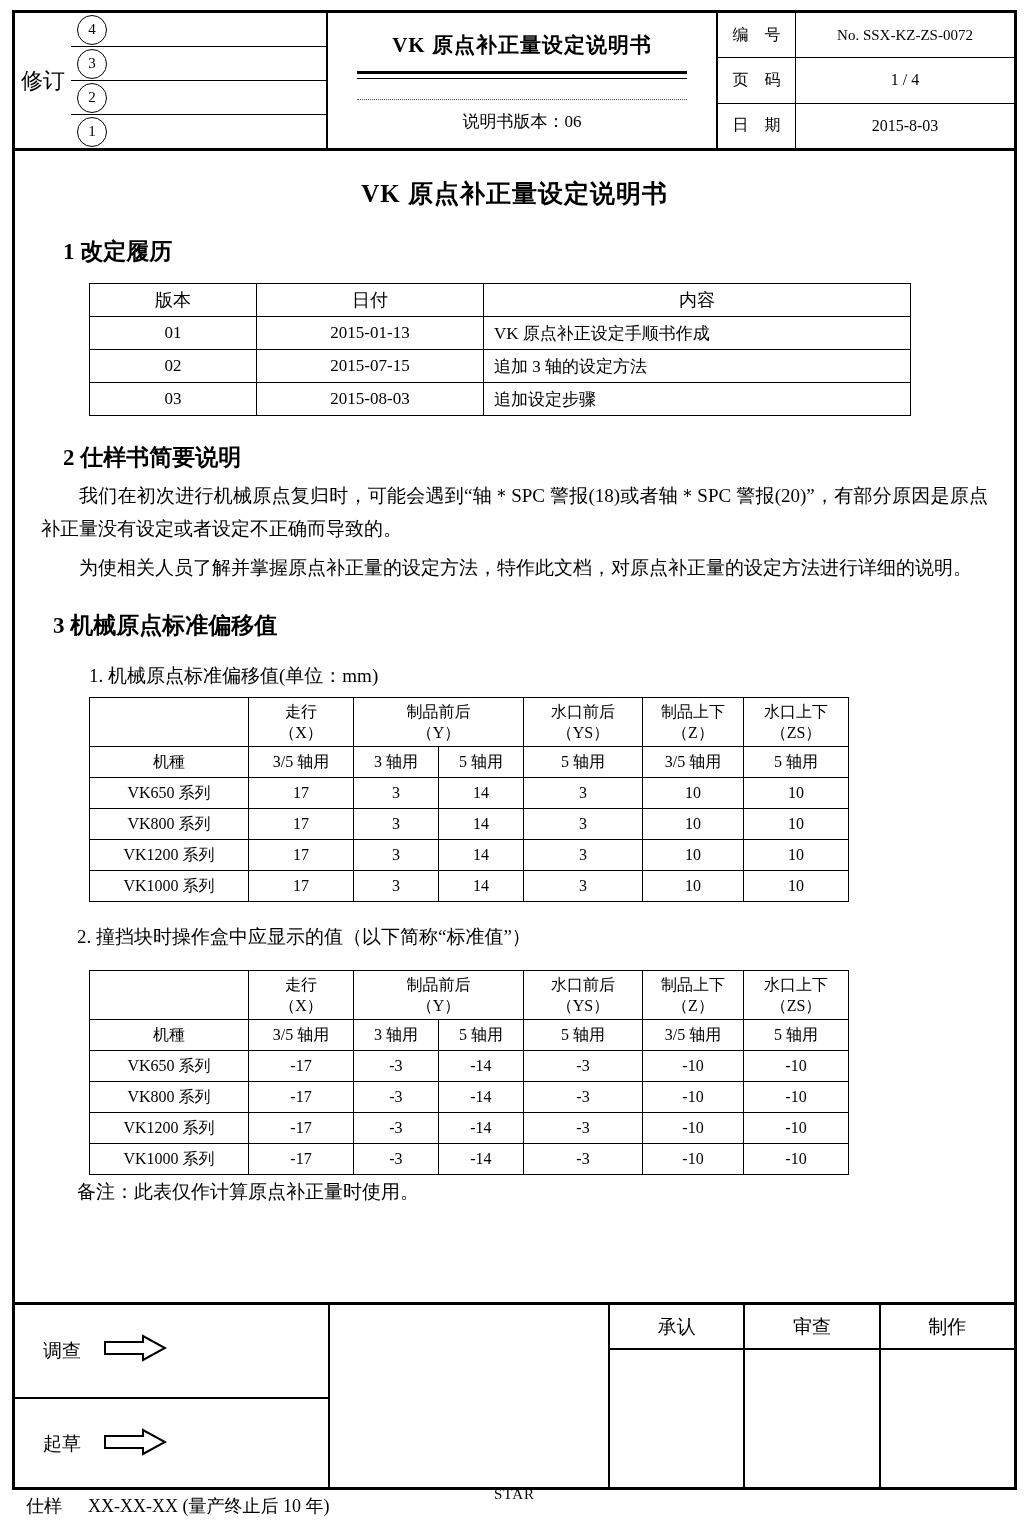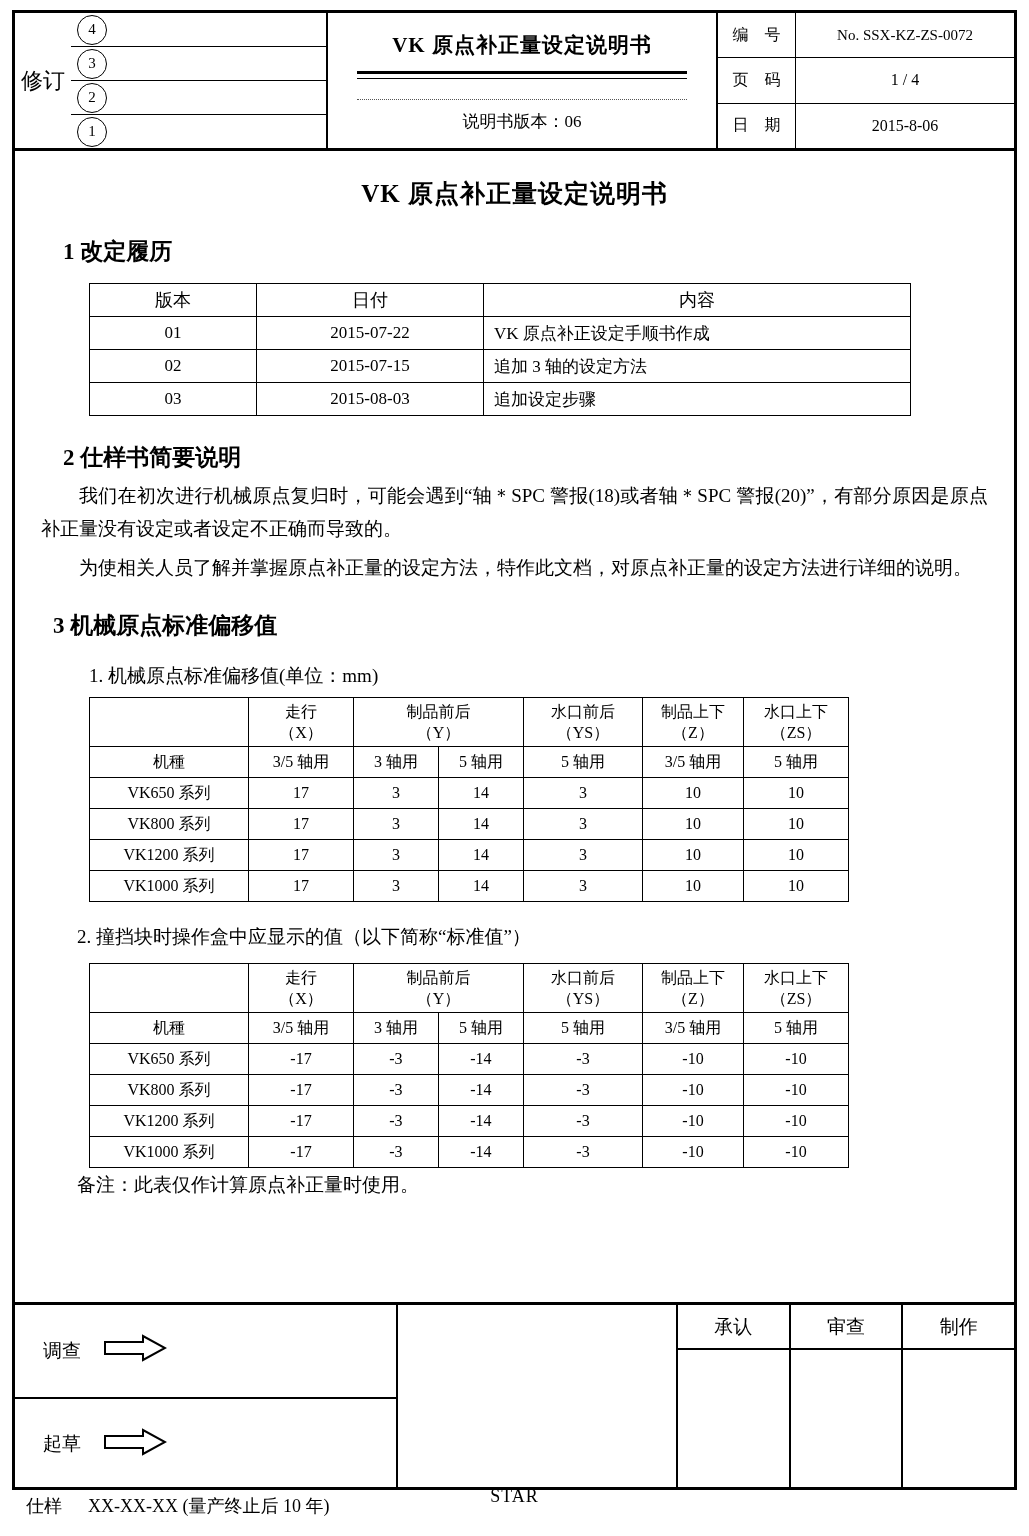--- a/index.html
+++ b/index.html
@@ -180,21 +180,21 @@
     margin: 6px 0 0 0;
     text-indent: 2em;
     text-align: justify;
   }
   .sub-head {
     font-size: 19px;
     margin: 22px 0 8px 48px;
   }
   .sub-head2 {
     font-size: 19px;
-    margin: 22px 0 13px 36px;
+    margin: 22px 0 20px 36px;
   }
   .note {
     font-size: 19px;
     margin: 4px 0 0 36px;
   }
 
   
   table.tbl {
     border-collapse: collapse;
     font-size: 17px;
@@ -233,21 +233,21 @@
     position: absolute;
     left: 15px;
     top: 1302px;
     width: 999px;
     height: 188px;
     border-top: 3px solid #000;
     box-sizing: border-box;
     display: flex;
   }
   .sign-left {
-    width: 383px;
+    width: 315px;
     border-right: 2.5px solid #000;
     box-sizing: border-box;
     display: flex;
     flex-direction: column;
   }
   .sign-cell {
     flex: 1;
     display: flex;
     align-items: center;
     padding-left: 28px;
@@ -298,21 +298,21 @@
     top: 1494px;
     font-size: 18px;
   }
   .bottom-text .sp { display: inline-block; width: 26px; }
   .brand {
     position: absolute;
     left: 0;
     top: 1486px;
     width: 1029px;
     text-align: center;
-    font-size: 18px;
+    font-size: 15px;
     letter-spacing: 1px;
   }
 </style>
 </head>
 <body>
 
 <div class="page">
 
   <div class="frame"></div>
 
@@ -349,41 +349,41 @@
       <div class="meta-row">
         <div class="meta-key">编　号</div>
         <div class="meta-val small">No. SSX-KZ-ZS-0072</div>
       </div>
       <div class="meta-row">
         <div class="meta-key">页　码</div>
         <div class="meta-val">1 / 4</div>
       </div>
       <div class="meta-row">
         <div class="meta-key">日　期</div>
-        <div class="meta-val">2015-8-06</div>
+        <div class="meta-val">2015-8-03</div>
       </div>
     </div>
   </div>
 
   <div class="content">
 
     <h1 class="page-title">VK 原点补正量设定说明书</h1>
 
     <h2 class="section">1 改定履历</h2>
 
     <table class="tbl rev-hist">
       <tbody>
           <tr>
         <th style="width:150px">版本</th>
         <th style="width:210px">日付</th>
         <th>内容</th>
       </tr>
       <tr>
         <td class="c">01</td>
-        <td class="c">2015-07-22</td>
+        <td class="c">2015-01-13</td>
         <td class="l">VK 原点补正设定手顺书作成</td>
       </tr>
       <tr>
         <td class="c">02</td>
         <td class="c">2015-07-15</td>
         <td class="l">追加 3 轴的设定方法</td>
       </tr>
       <tr>
         <td class="c">03</td>
         <td class="c">2015-08-03</td>

